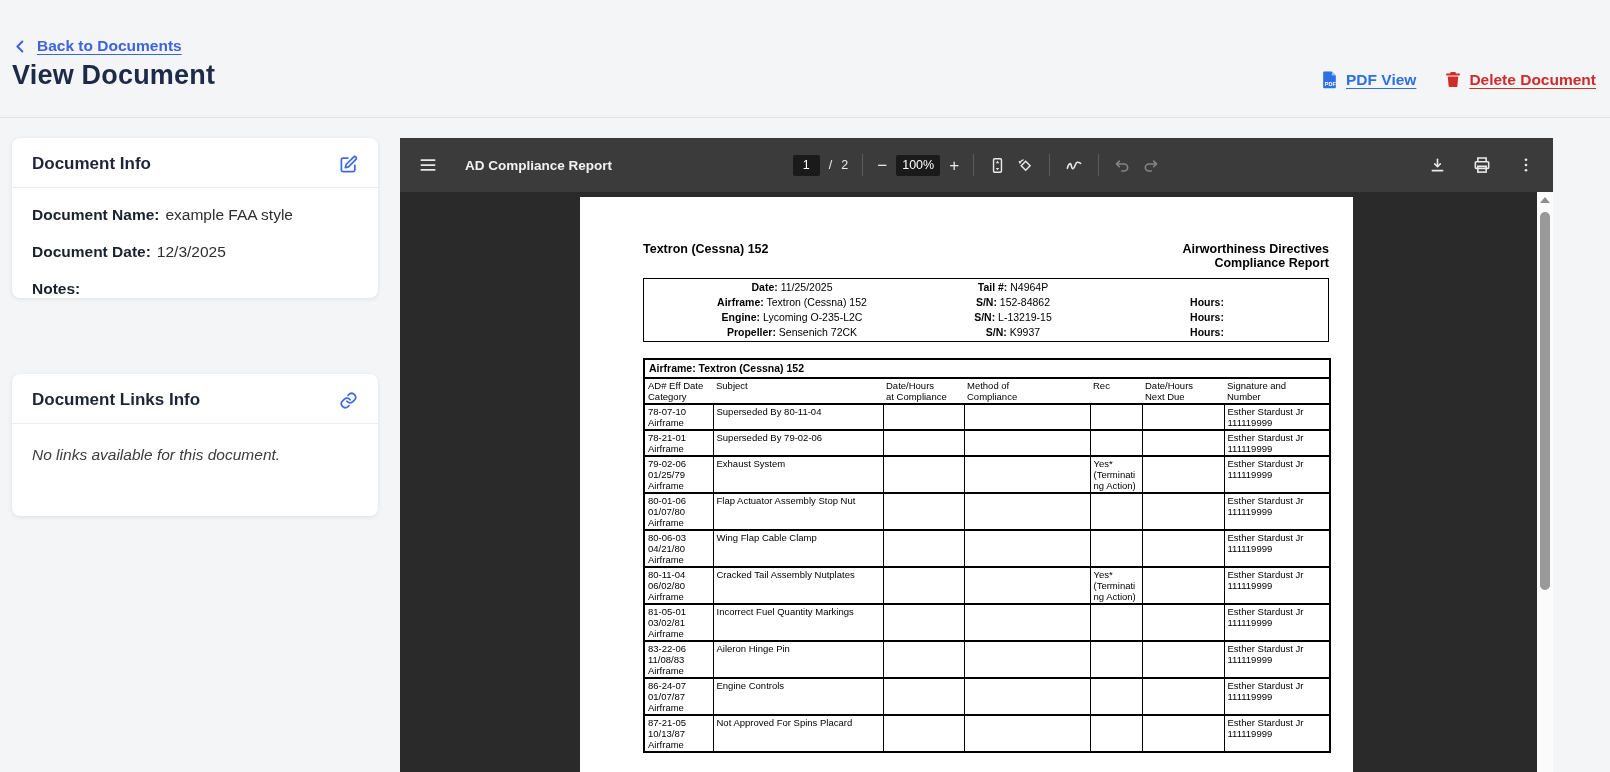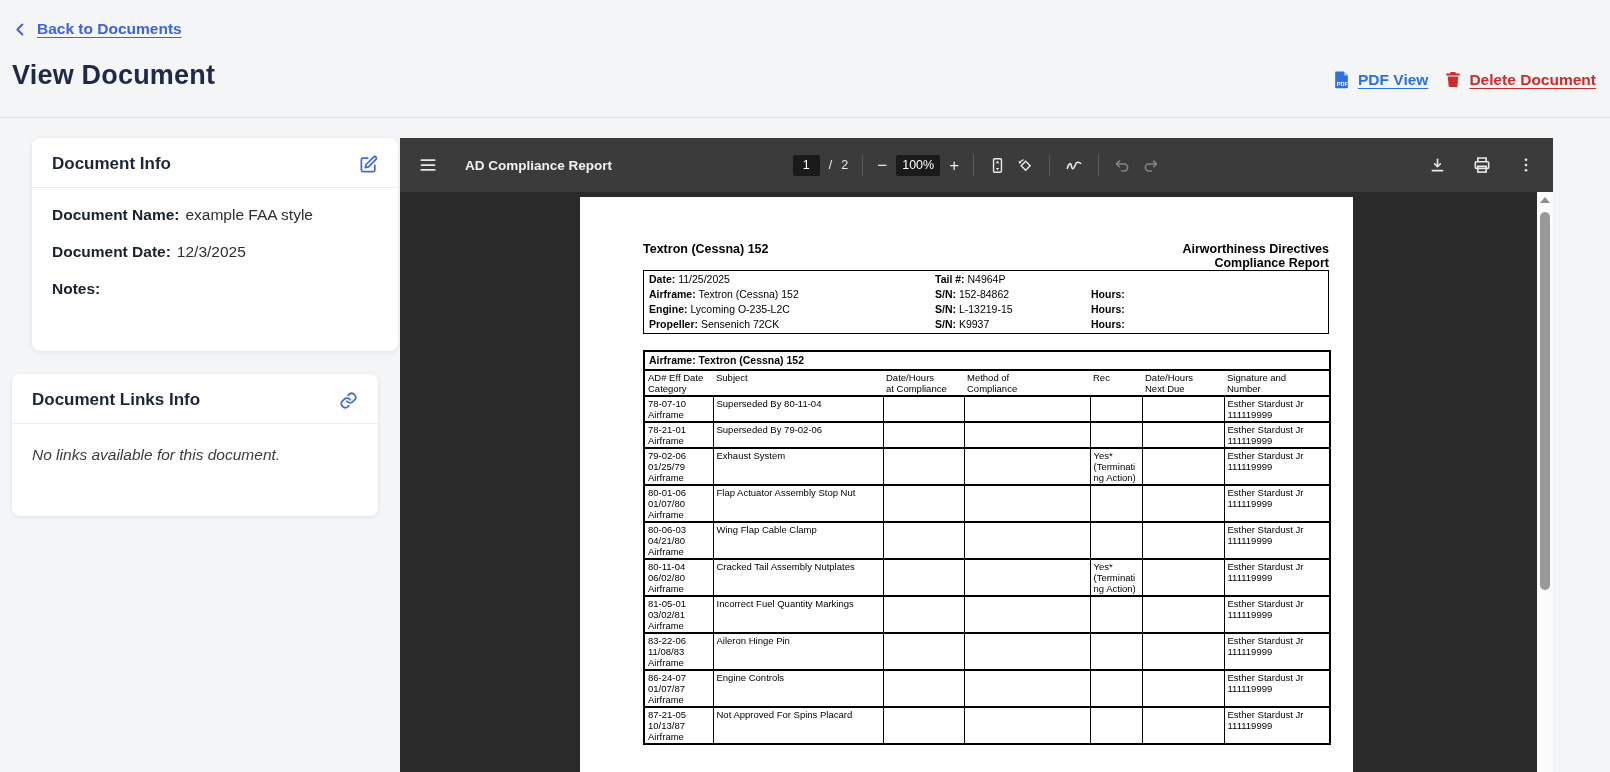--- a/index.html
+++ b/index.html
@@ -1,36 +1,36 @@
 <!DOCTYPE html>
 <html><head>
 <meta charset="utf-8">
 <style>
   * { box-sizing: border-box; }
   html,body { margin:0; padding:0; width:1610px; height:772px; overflow:hidden;
     background:#f4f5f7; font-family:"Liberation Sans", sans-serif; }
   .app { position:relative; width:1610px; height:772px; }
 
   
-  .back { position:absolute; top:20px; left:13px; display:flex; gap:9px; align-items:center;
+  .back { position:absolute; top:37px; left:13px; display:flex; gap:9px; align-items:center;
     color:#3e63dd; font-size:15.5px; font-weight:700; cursor:pointer; }
   .back .lbl { text-decoration:underline; text-underline-offset:3px; }
   h1 { position:absolute; top:60px; left:12px; margin:0; font-size:27px; letter-spacing:.2px;
     color:#1e2a47; font-weight:700; }
-  .actions { position:absolute; top:70px; right:14px; display:flex; gap:16px; align-items:center; font-size:15.5px; font-weight:600; }
+  .actions { position:absolute; top:70px; right:14px; display:flex; gap:28px; align-items:center; font-size:15.5px; font-weight:600; }
   .action { display:flex; align-items:center; gap:7px; cursor:pointer; }
   .action .lbl { text-decoration:underline; text-underline-offset:3px; }
   .pdf-view { color:#2f6fe4; }
   .delete { color:#cf2b2b; }
   .header-divider { position:absolute; top:117px; left:0; width:1610px; height:1px; background:#e1e2e6; }
 
   
   .card { position:absolute; left:12px; width:366px; background:#fff; border-radius:8px;
     box-shadow:0 1px 4px rgba(30,40,70,.10); }
-  .card-info  { top:138px; height:213px;margin-left:20px; }
+  .card-info  { top:138px; height:160px; }
   .card-links { top:374px; height:142px; }
   .card-head { display:flex; justify-content:space-between; align-items:center; padding:16px 20px 13px; }
   .card-head h2 { margin:0; font-size:17px; color:#1c2638; font-weight:700; }
   .icon-btn { color:#3e6be0; background:none; border:none; cursor:pointer; padding:0; line-height:0; }
   .card-divider { height:1px; background:#ececef; }
   .card-body { padding:18px 20px; }
   .field { display:flex; gap:6px; font-size:15.5px; color:#2e2e31; margin-bottom:19px;align-items:center; }
   .field b { color:#18222f; font-weight:700; white-space:nowrap; }
   .empty-msg { font-style:italic; font-size:15.5px; color:#3c3c40; margin:4px 0 0; }
 
@@ -57,21 +57,21 @@
   .scroll-up { height:16px; display:flex; align-items:center; justify-content:center; cursor:pointer; }
   .scroll-up .tri { width:0; height:0; border-left:5px solid transparent; border-right:5px solid transparent; border-bottom:6px solid #8f8f8f; }
   .scroll-thumb { position:absolute; top:20px; left:3px; width:10px; height:378px; background:#999; border-radius:5px; cursor:pointer; }
 
   
   .pdf-page { position:absolute; left:180px; top:5px; width:773px; height:1100px; background:#fff; color:#000; }
   .page-inner { padding:45px 24px 0 63px; }
   .doc-header { display:flex; justify-content:space-between; font-weight:700; font-size:12.5px; line-height:14px; }
   .doc-header .right { text-align:right; }
 
-  .info-box { border:1.5px solid #000; margin-top:0; padding:1px 0; }
+  .info-box { border:1.5px solid #000; margin-top:8px; padding:1px 0;text-align:center; }
   .info-row { display:grid; grid-template-columns:286px 156px 1fr; padding:0 5px; font-size:10.5px; line-height:15px; }
   .info-row b { font-weight:700; }
 
   .ad-table { border-collapse:collapse; table-layout:fixed; width:686px; margin-top:16px; border:2px solid #000; }
   .ad-table td, .ad-table th { vertical-align:top; padding:1px 3px; overflow:hidden; }
   .ad-table .section { font-weight:700; font-size:10.5px; border-bottom:2px solid #000; padding:2px 4px; line-height:13px; }
   .ad-table th { font-size:9.5px; line-height:11px; text-align:left; font-weight:400; border-bottom:2px solid #000; }
   .ad-table tbody td { border:1px solid #000; border-bottom-width:2px; font-size:9.5px; line-height:11px; word-wrap:break-word; }
   .cell-eff { text-align:left; padding-right:1px; }
 </style>

